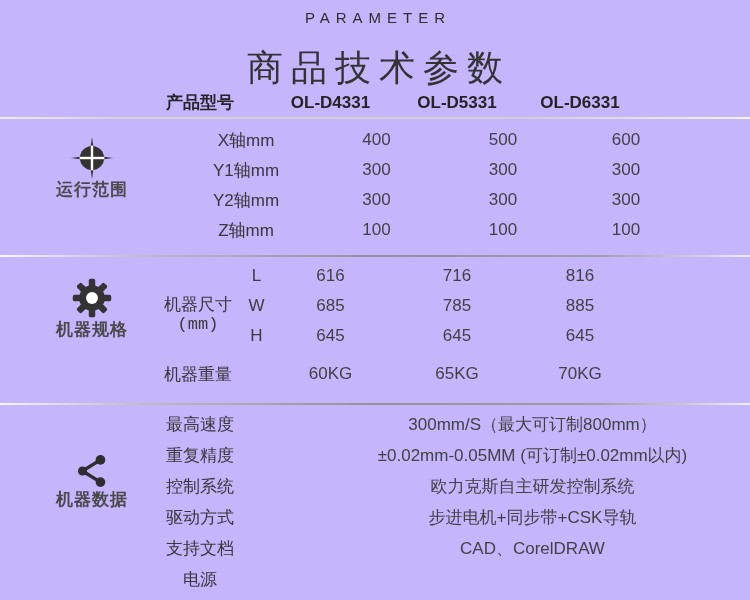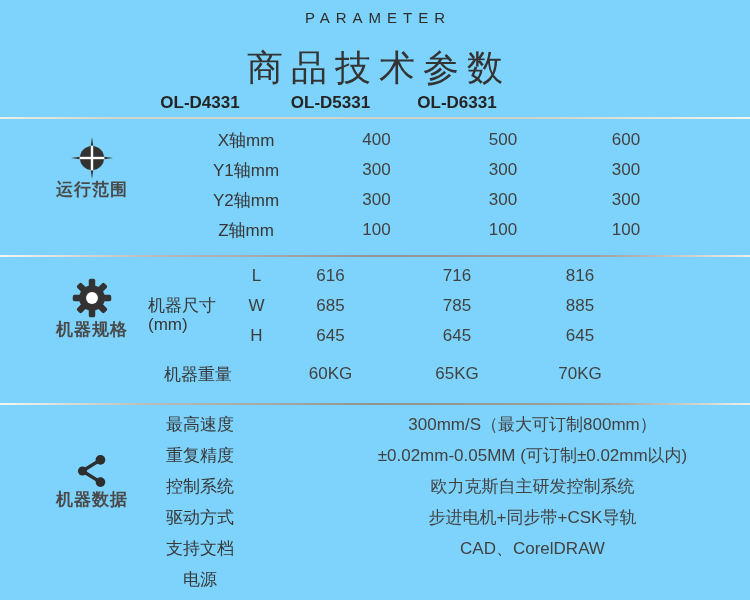--- a/index.html
+++ b/index.html
@@ -1,17 +1,17 @@
 <!DOCTYPE html>
 <html><head>
 <meta charset="utf-8">
 <style>
   html,body { margin:0; padding:0; background:#fff; }
   .page {
-    position:relative; width:750px; height:600px; background:#7dd3fc; overflow:hidden;
+    position:relative; width:750px; height:600px; background:#c4b5fd; overflow:hidden;
     font-family:"Liberation Sans","DejaVu Sans",sans-serif; color:#3a3a3a;
   }
   .eyebrow {
     position:absolute; top:9px; left:0; right:0; text-align:center;
     font-size:15px; letter-spacing:6px; color:#2e2e2e; text-indent:6px;
   }
   .title {
     position:absolute; top:44px; left:0; right:0; text-align:center;
     font-size:36px; letter-spacing:8px; text-indent:8px; color:#333; font-weight:400;
   }
@@ -37,22 +37,22 @@
     height:30px; align-items:center;
   }
   .cl { text-align:center; font-size:17px; color:#383838; }
   .cv { text-align:center; font-size:17px; color:#424242; }
 
   .sec2 {
     position:absolute; top:257px; left:0; width:642px; padding-top:4px;
     display:grid; grid-template-columns:148px 100px 17px 131px 122px 124px;
     grid-template-rows:30px 30px 30px 8px 30px; align-items:center;
   }
-  .dim-label { grid-column:2; grid-row:1/4; text-align:left; font-size:17px;
-    line-height:19px; color:#383838; margin-top:18px; }
+  .dim-label { grid-column:2; grid-row:1/4; text-align:center; font-size:17px;
+    line-height:19px; color:#383838; margin-top:18px;font-family:Liberation Mono, monospace; }
   .axis { grid-column:3; text-align:center; font-size:17px; color:#3d3d3d; }
   .gr1{grid-row:1} .gr2{grid-row:2} .gr3{grid-row:3} .gr5{grid-row:5}
   .gc2{grid-column:2} .gc4{grid-column:4} .gc5{grid-column:5} .gc6{grid-column:6}
 
   .sec3 { position:absolute; top:406px; left:0; width:750px; padding-top:3px; }
   .irow { display:grid; grid-template-columns:135px 130px 1fr; height:31px; align-items:center; }
   .ival { text-align:center; padding-left:50px; font-size:17px; color:#424242; }
 
   .sg { position:absolute; left:17px; width:150px; text-align:center;font-weight:bold; }
   .sg1 { top:136px; } .sg2 { top:276px; } .sg3 { top:452px; }
@@ -62,20 +62,21 @@
 </head>
 <body>
 
 <div class="page">
 
   <div class="eyebrow">PARAMETER</div>
   <div class="title">商品技术参数</div>
 
   <div class="thead">
     <div></div>
+    <div class="th">产品型号</div>
     <div class="th">OL-D4331</div>
     <div class="th">OL-D5331</div>
     <div class="th">OL-D6331</div>
   </div>
 
   <div class="divider div-light"></div>
   <div class="divider div-strong div-2"></div>
   <div class="divider div-strong div-3"></div>
 
   <div class="sg sg1">

